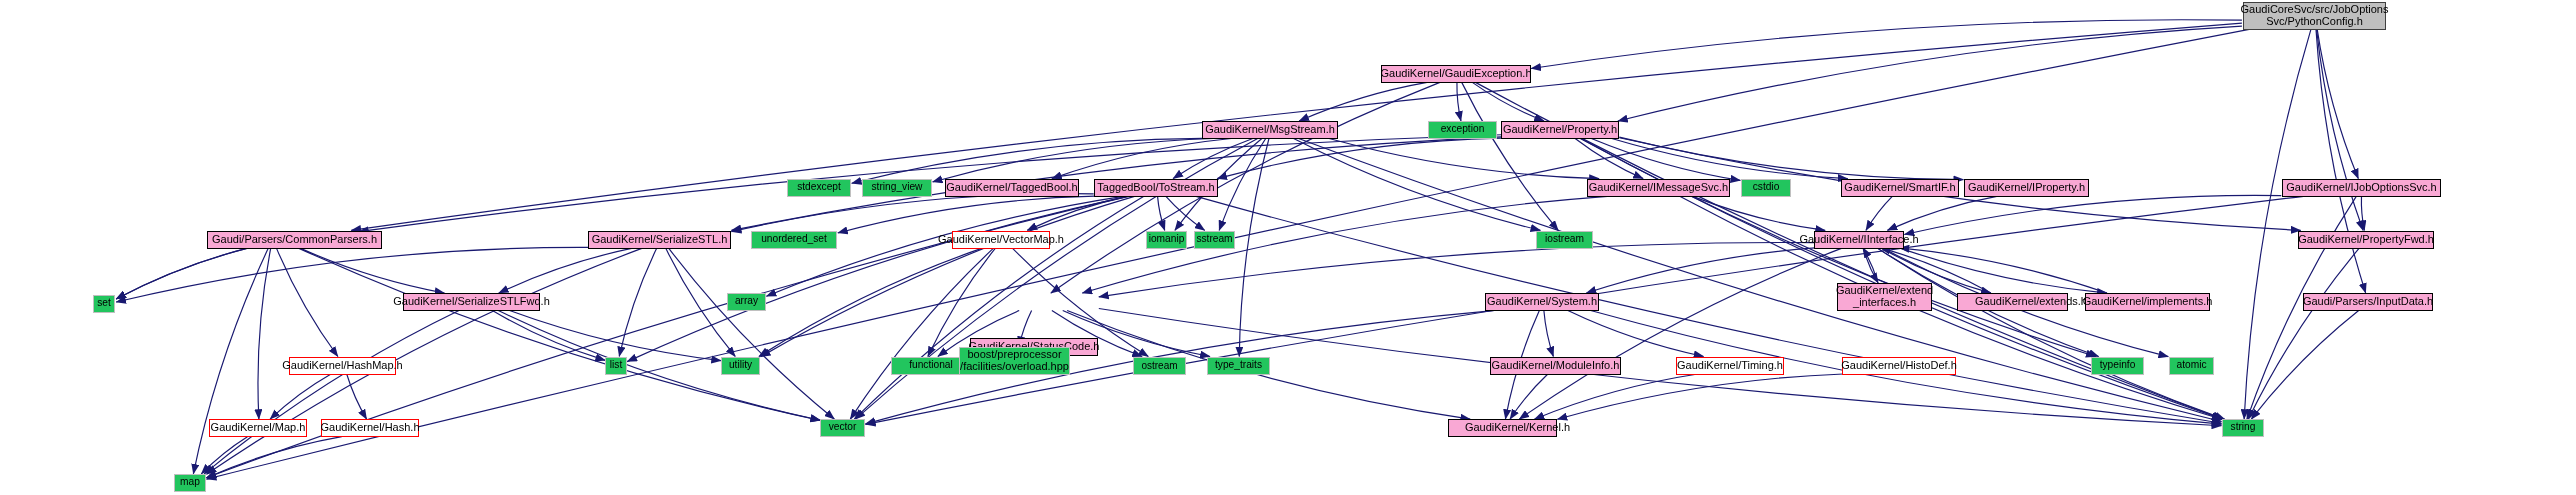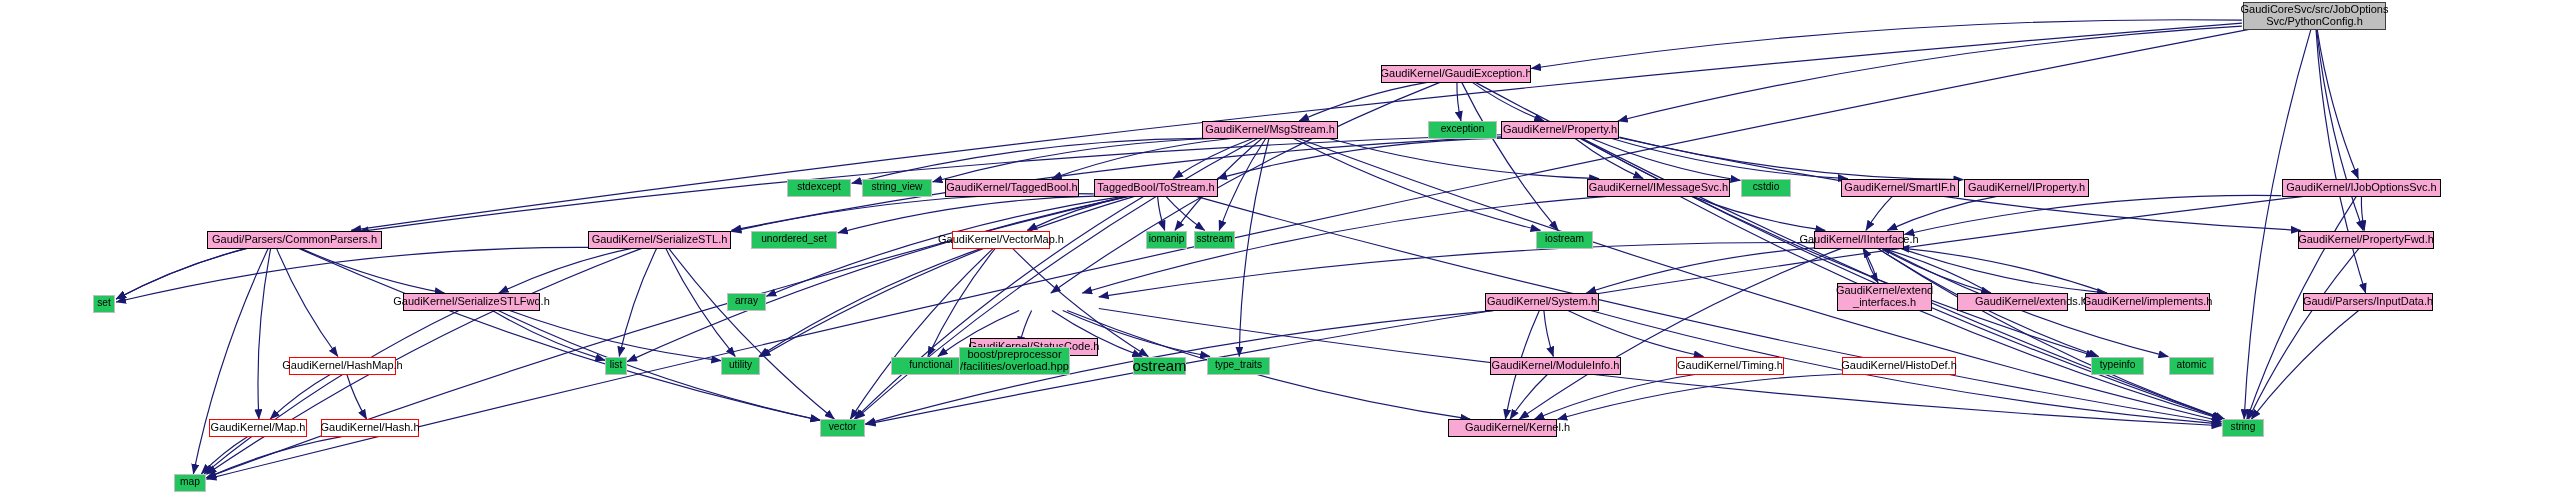--- a/index.html
+++ b/index.html
@@ -171,21 +171,21 @@
 _interfaces.h</div>
       <div class="node n-box" style="left: 1957px; top: 293px; width: 111px; height: 17.5px; padding-left: 37px;">GaudiKernel/extends.h</div>
       <div class="node n-box" style="left: 2085px; top: 293px; width: 125px; height: 17.5px;">GaudiKernel/implements.h</div>
       <div class="node n-box" style="left: 2303px; top: 293px; width: 130px; height: 17.5px;">Gaudi/Parsers/InputData.h</div>
       <div class="node n-red" style="left: 289px; top: 357px; width: 107px; height: 17.5px;">GaudiKernel/HashMap.h</div>
       <div class="node n-sys" style="left: 605px; top: 357px; width: 22px; height: 17.5px; font-size: 10.2px;">list</div>
       <div class="node n-sys" style="left: 721px; top: 357px; width: 39px; height: 17.5px; font-size: 10.2px;">utility</div>
       <div class="node n-sys" style="left: 891px; top: 357px; width: 80px; height: 17.5px; font-size: 10.2px;">functional</div>
       <div class="node n-sys" style="left: 959px; top: 347px; width: 111px; height: 28px;">boost/preprocessor
 /facilities/overload.hpp</div>
-      <div class="node n-sys" style="left: 1133px; top: 357px; width: 53px; height: 17.5px; font-size: 15px;">ostream</div>
+      <div class="node n-sys" style="left: 1133px; top: 357px; width: 53px; height: 17.5px; font-size: 10px;">ostream</div>
       <div class="node n-sys" style="left: 1207px; top: 357px; width: 63px; height: 17.5px; font-size: 10.2px;">type_traits</div>
       <div class="node n-box" style="left: 1490px; top: 357px; width: 131px; height: 17.5px;">GaudiKernel/ModuleInfo.h</div>
       <div class="node n-red" style="left: 1676px; top: 357px; width: 108px; height: 17.5px;">GaudiKernel/Timing.h</div>
       <div class="node n-red" style="left: 1842px; top: 357px; width: 114px; height: 17.5px;">GaudiKernel/HistoDef.h</div>
       <div class="node n-sys" style="left: 2091px; top: 357px; width: 53px; height: 17.5px; font-size: 10.2px;">typeinfo</div>
       <div class="node n-sys" style="left: 2169px; top: 357px; width: 45px; height: 17.5px; font-size: 10.2px;">atomic</div>
       <div class="node n-red" style="left: 209px; top: 419px; width: 98px; height: 17.5px;">GaudiKernel/Map.h</div>
       <div class="node n-red" style="left: 321px; top: 419px; width: 98px; height: 17.5px;">GaudiKernel/Hash.h</div>
       <div class="node n-sys" style="left: 820px; top: 419px; width: 45px; height: 17.5px; font-size: 10.2px;">vector</div>
       <div class="node n-box" style="left: 1448px; top: 419px; width: 109px; height: 17.5px; padding-left: 30px;">GaudiKernel/Kernel.h</div>

